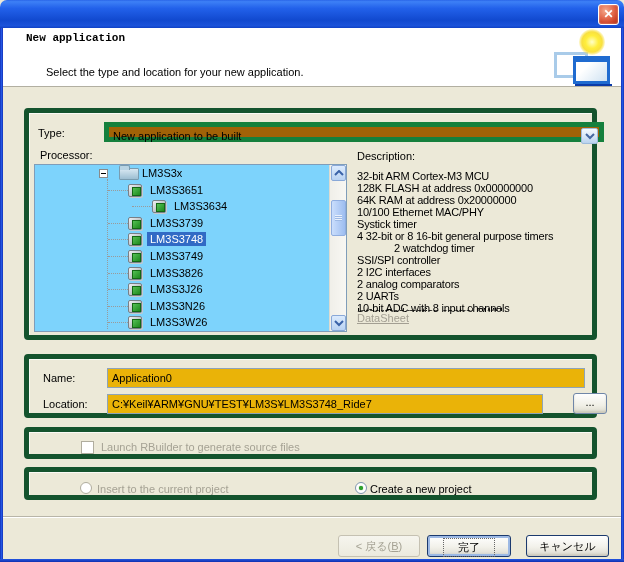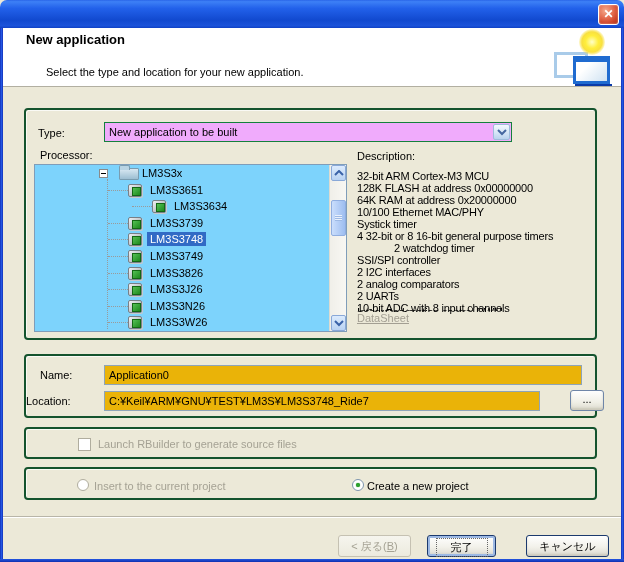--- a/index.html
+++ b/index.html
@@ -25,46 +25,46 @@
     border:1px solid #fff; border-radius:3px; cursor:pointer;
     background:radial-gradient(circle at 35% 30%, #f4a98c 0%, #e2674a 45%, #cf452a 70%, #aa2c12 100%);
     color:#fff; font-size:12px; font-weight:bold; text-align:center; line-height:19px;
     box-shadow:inset 0 0 2px rgba(255,255,255,.6);
   }
   
   .header {
     position:absolute; top:28px; left:3px; right:3px; height:59px;
     background:#fff; border-bottom:1px solid #b2afa1;
   }
-  .hdr-title { position:absolute; left:23px; top:4px; font-size:13px; font-weight:bold; color:#000; }
+  .hdr-title { position:absolute; left:23px; top:4px; font-size:11px; font-weight:bold; color:#000;font-family:Liberation Mono, monospace; }
   .hdr-sub   { position:absolute; left:43px; top:38px; font-size:11px; color:#000; }
   .hdr-icon  { position:absolute; right:4px; top:0; width:66px; height:59px; }
   .backwin { position:absolute; left:3px; top:24px; width:34px; height:26px;
     border:3px solid #a9cbe9; background:#fff; }
   .frontwin { position:absolute; left:22px; top:28px; width:37px; height:28px;
     border:3px solid #1f6bd0; border-top-width:6px;
     background:linear-gradient(135deg,#ffffff 30%,#cfe2f2 100%); }
   .win-underline { position:absolute; left:24px; top:56px; width:37px; height:2px; background:#0a3aa8; }
   .sun { position:absolute; left:28px; top:1px; width:26px; height:26px; border-radius:50%;
     background:radial-gradient(circle,#ffffc8 0%,#ffee3c 35%,#f8e040 55%,rgba(248,224,64,0) 75%); }
   
   .groupbox {
-    position:absolute; border:2px solid #14532d; border-radius:4px;
+    position:absolute; border:5px solid #14532d; border-radius:4px;
     box-shadow:inset 1px 1px 0 rgba(255,255,255,.75);
   }
   .gb1 { left:24px; top:108px; width:573px; height:232px; }
   .gb2 { left:24px; top:354px; width:573px; height:64px;  }
   .gb3 { left:24px; top:427px; width:573px; height:32px;  }
   .gb4 { left:24px; top:467px; width:573px; height:33px;  }
   .lbl { position:absolute; font-size:11px; color:#000; white-space:nowrap; }
   .lbl-dis { color:#a5a294; }
   
   .combo {
-    position:absolute; left:104px; top:122px; width:408px; height:20px;
-    background:#f0abfc; border:1px solid #15803d;
+    position:absolute; left:104px; top:122px; width:500px; height:20px;
+    background:#a16207; border:5px solid #15803d;
   }
   .combo-text { position:absolute; left:4px; top:3px; font-size:11px; white-space:nowrap; }
   .combo-btn {
     position:absolute; right:1px; top:1px; width:17px; height:16px;
     background:linear-gradient(180deg,#f4f9fe,#d3e4f6 60%,#b9d2ee);
     border:1px solid #9ebcdc; border-radius:2px;
   }
   .combo-btn svg { position:absolute; left:2px; top:4px; }
   
   .tbox {
@@ -134,23 +134,23 @@
   
   .sep { position:absolute; left:3px; right:3px; top:516px; height:2px;
     border-top:1px solid #b8b5a8; border-bottom:1px solid #fff; }
   .btn {
     position:absolute; top:535px; height:22px; font-size:11px; text-align:center;
     border:1px solid #1c3a6e; border-radius:3px; color:#000; cursor:pointer;
     background:linear-gradient(180deg,#ffffff,#f2f1ea 55%,#dcdad0);
     box-shadow:inset 0 -2px 2px rgba(190,186,170,.5);
     font-family:"Liberation Sans",sans-serif;
   }
-  .btn-back { left:338px; width:73px; border-color:#c5c1b2; color:#a5a294;
+  .btn-back { left:338px; width:82px; border-color:#c5c1b2; color:#a5a294;
     background:linear-gradient(180deg,#f6f5ee,#eceade); box-shadow:none; }
-  .btn-finish { left:427px; width:69px;
+  .btn-finish { left:427px; width:84px;
     box-shadow:inset 0 0 0 2px #9db9e4, inset 0 -2px 2px rgba(150,170,210,.4); }
   .btn-finish .focus-inner { display:inline-block; border:1px dotted #666; padding:1px 14px; margin-top:2px; }
   .btn-cancel { left:526px; width:83px; }
   .btn-label { line-height:20px; display:inline-block; }
   u { text-decoration:underline; }
 </style>
 </head>
 <body>
 
 <div class="window">
@@ -271,21 +271,21 @@
   <div class="desc-line" style="top:266px;">2 I2C interfaces</div>
   <div class="desc-line" style="top:278px;">2 analog comparators</div>
   <div class="desc-line" style="top:290px;">2 UARTs</div>
   <div class="desc-line" style="top:302px;">10-bit ADC with 8 input channels</div>
   <div class="desc-clip">Integrated motion control PWM</div>
   <div class="datasheet">DataSheet</div>
 
   <div class="groupbox gb2">
     <div class="lbl" style="left:14px; top:13px;">Name:</div>
     <input class="tbox" style="left: 78px; top: 9px; width: 478px;" value="Application0">
-    <div class="lbl" style="left:0; top:39px;">Location:</div>
+    <div class="lbl" style="left:14px; top:39px;">Location:</div>
     <input class="tbox" style="left: 78px; top: 35px; width: 436px;" value="C:¥Keil¥ARM¥GNU¥TEST¥LM3S¥LM3S3748_Ride7">
     <div class="browse-btn">...</div>
   </div>
 
   <div class="groupbox gb3">
     <div class="checkbox"></div>
     <div class="lbl lbl-dis" style="left:72px; top:9px;">Launch RBuilder to generate source files</div>
   </div>
 
   <div class="groupbox gb4">

